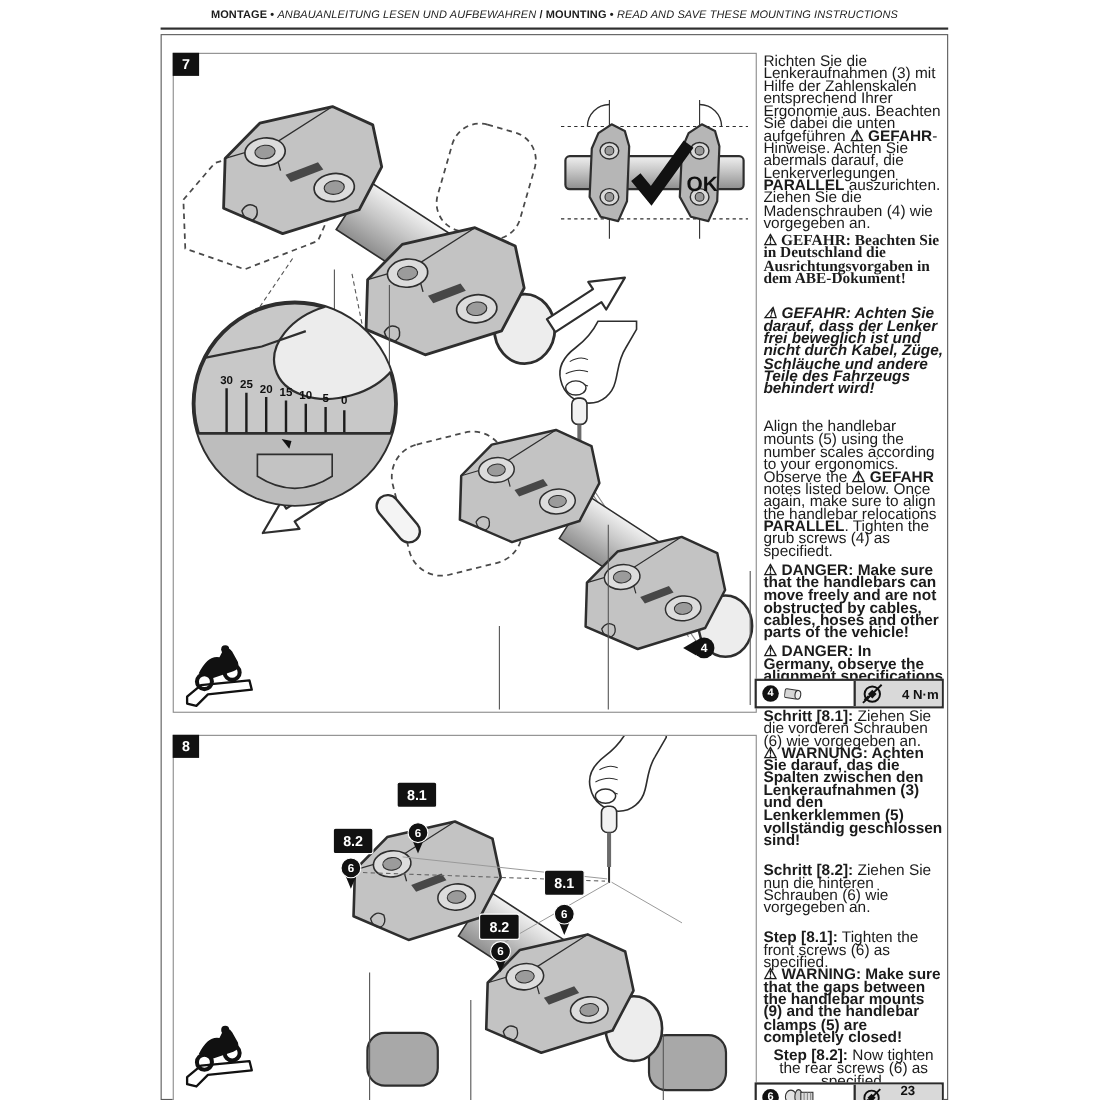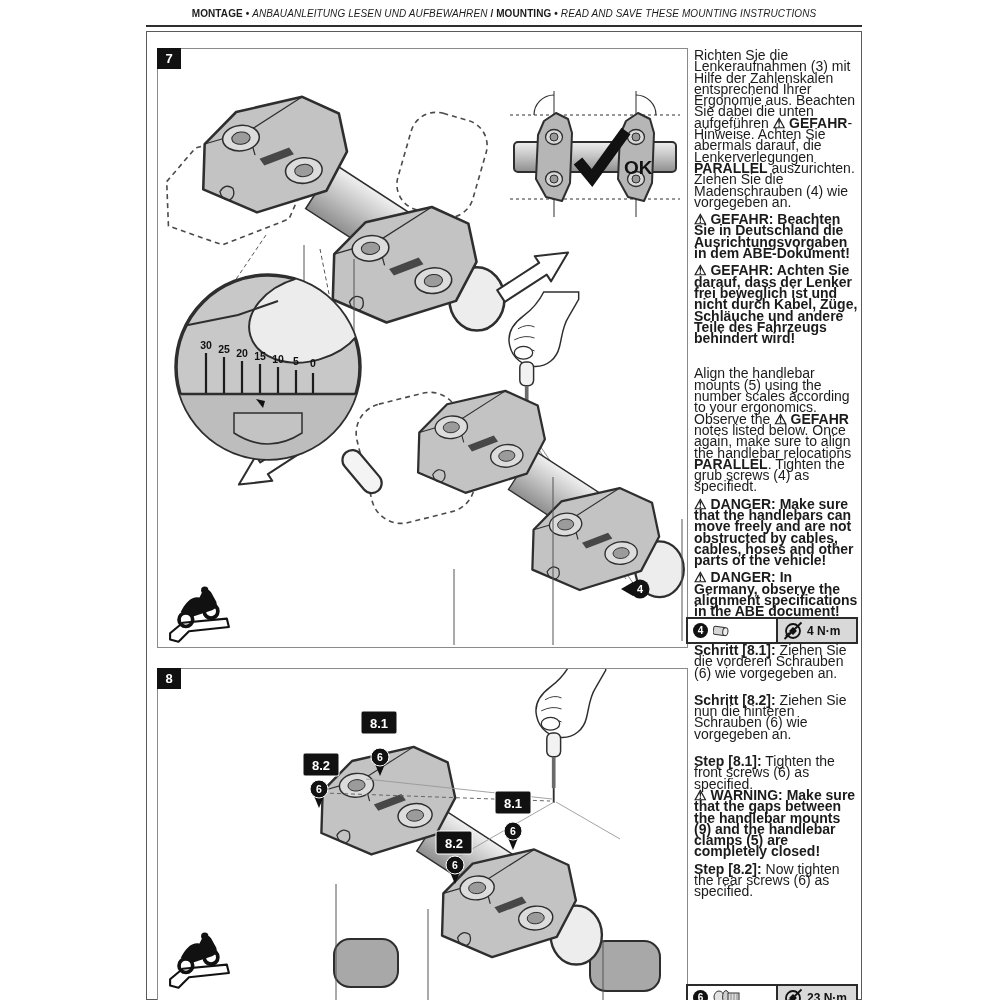--- a/index.html
+++ b/index.html
@@ -23,21 +23,21 @@
   #col7{top:50px}
   #col8{top:645px}
   .col p{margin:0}
   .col b{font-weight:bold}
   .tq{position:absolute;left:686px;width:172px;height:27px;border:2px solid #2b2b2b;
       background:#fff;display:flex;align-items:stretch}
   #tq7{top:617px}
   #tq8{top:984px}
   .tq .lc{width:88px;display:flex;align-items:center;gap:5px;padding-left:5px}
   .tq .rc{flex:1;background:#d9d9d9;border-left:2px solid #2b2b2b;display:flex;
-          align-items:center;gap:4px;padding-left:5px;font-weight:bold;font-size:12px;color:#111}
+          align-items:center;gap:17px;padding-left:5px;font-weight:bold;font-size:12px;color:#111}
   .cbadge{width:15px;height:15px;border-radius:50%;background:#111;color:#fff;font-size:10px;
           font-weight:bold;line-height:15px;text-align:center;flex:0 0 15px}
   svg{display:block}
   svg text{font-family:"Liberation Sans",sans-serif}
 </style>
 </head>
 <body>
 
 <div id="page">
 
@@ -209,22 +209,22 @@
       </g>
 
       <use href="#moto" transform="translate(10,536) scale(1.05)"></use>
     </svg>
   </div>
   <div class="stepbadge" id="sb7">7</div>
 
   <div class="col" id="col7">
       <p><span>Richten Sie die Lenkeraufnahmen (3) mit Hilfe der Zahlenskalen entsprechend Ihrer Ergonomie aus. Beachten Sie dabei die unten aufgeführen </span><b>⚠ GEFAHR</b><span>-Hinweise. Achten Sie abermals darauf, die Lenkerverlegungen </span><b>PARALLEL</b><span> auszurichten.</span></p>
       <p><span>Ziehen Sie die Madenschrauben (4) wie vorgegeben an.</span></p>
-      <p style="margin-top: 6px;"><b>⚠ GEFAHR: Beachten Sie in Deutschland die Ausrichtungsvorgaben in dem ABE-Dokument!</b></p>
-      <p style="margin-top: 6px;"><b>⚠ GEFAHR: Achten Sie darauf, dass der Lenker frei beweglich ist und nicht durch Kabel, Züge, Schläuche und andere Teile des Fahrzeugs behindert wird!</b></p>
+      <p style="margin-top: 6px; font-family: Liberation Serif, serif;"><b>⚠ GEFAHR: Beachten Sie in Deutschland die Ausrichtungsvorgaben in dem ABE-Dokument!</b></p>
+      <p style="margin-top: 20px; font-style: italic;"><b>⚠ GEFAHR: Achten Sie darauf, dass der Lenker frei beweglich ist und nicht durch Kabel, Züge, Schläuche und andere Teile des Fahrzeugs behindert wird!</b></p>
       <div style="height: 24px;"></div>
       <p><span>Align the handlebar mounts (5) using the number scales according to your ergonomics. Observe the </span><b>⚠ GEFAHR</b><span> notes listed below. Once again, make sure to align the handlebar relocations </span><b>PARALLEL</b><span>. Tighten the grub screws (4) as specifiedt.</span></p>
       <p style="margin-top: 6px;"><b>⚠ DANGER: Make sure that the handlebars can move freely and are not obstructed by cables, cables, hoses and other parts of the vehicle!</b></p>
       <p style="margin-top: 6px;"><b>⚠ DANGER: In Germany, observe the alignment specifications in the ABE document!</b></p>
     </div>
 
   <div class="tq" id="tq7">
     <div class="lc">
       <span class="cbadge">4</span>
       <svg width="17" height="14" viewBox="0 0 17 14">
@@ -283,25 +283,26 @@
         <text x="297" y="199.5" font-size="10.5" font-weight="bold" fill="#fff">6</text>
       </g>
 
       <use href="#moto" transform="translate(10,262) scale(1.05)"></use>
     </svg>
   </div>
   <div class="stepbadge" id="sb8">8</div>
 
   <div class="col" id="col8">
       <p><b>Schritt [8.1]:</b><span> Ziehen Sie die vorderen Schrauben (6) wie vorgegeben an.</span></p>
+      <p><b>⚠ WARNUNG: Achten Sie darauf, das die Spalten zwischen den Lenkeraufnahmen (3) und den Lenkerklemmen (5) vollständig geschlossen sind!</b></p>
       <p style="margin-top: 16px;"><b>Schritt [8.2]:</b><span> Ziehen Sie nun die hinteren Schrauben (6) wie vorgegeben an.</span></p>
       <div style="height: 16px;"></div>
       <p><b>Step [8.1]:</b><span> Tighten the front screws (6) as specified.</span></p>
       <p><b>⚠ WARNING: Make sure that the gaps between the handlebar mounts (9) and the handlebar clamps (5) are completely closed!</b></p>
-      <p style="margin-top: 6px;"><b>Step [8.2]:</b><span> Now tighten the rear screws (6) as specified.</span></p>
+      <p style="margin-top: 6px; text-align: center;"><b>Step [8.2]:</b><span> Now tighten the rear screws (6) as specified.</span></p>
     </div>
 
   <div class="tq" id="tq8">
     <div class="lc">
       <span class="cbadge">6</span>
       <svg width="27" height="15" viewBox="0 0 27 15">
           <use href="#screwB" transform="translate(1,0)"></use>
         </svg>
     </div>
     <div class="rc">

